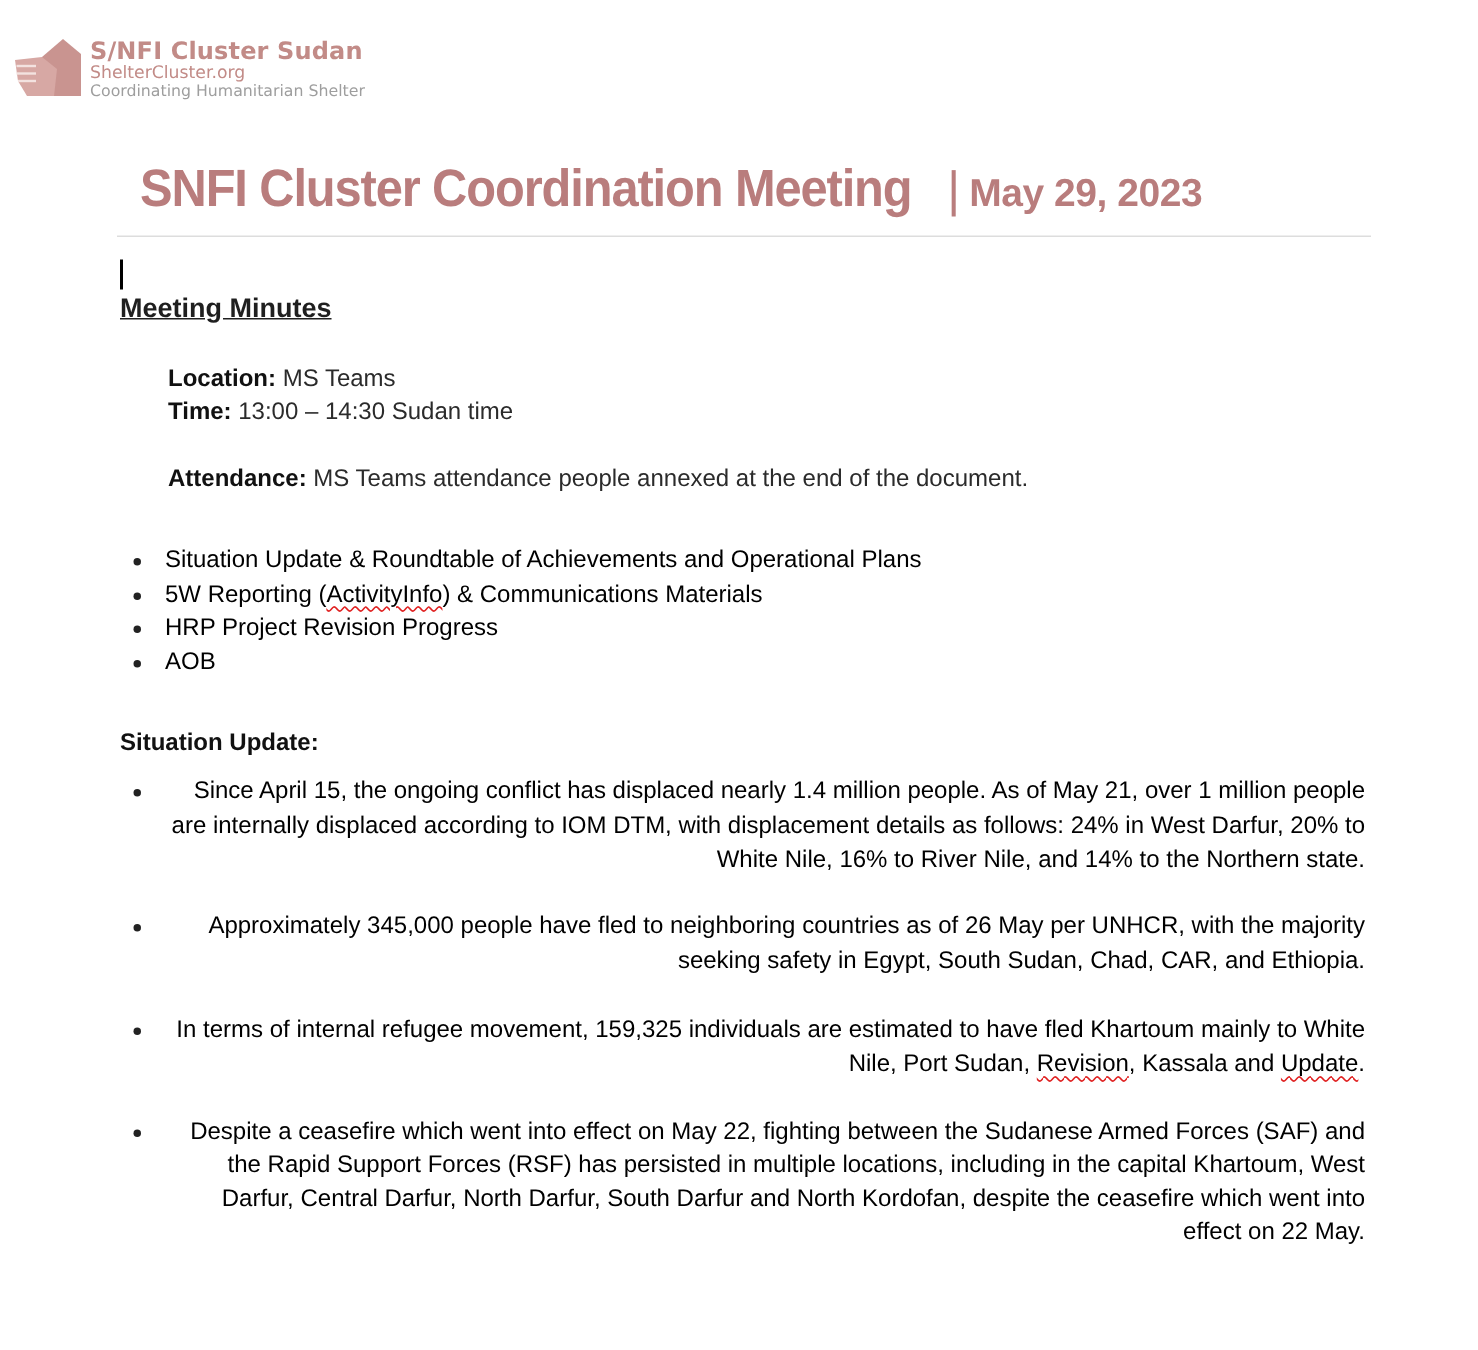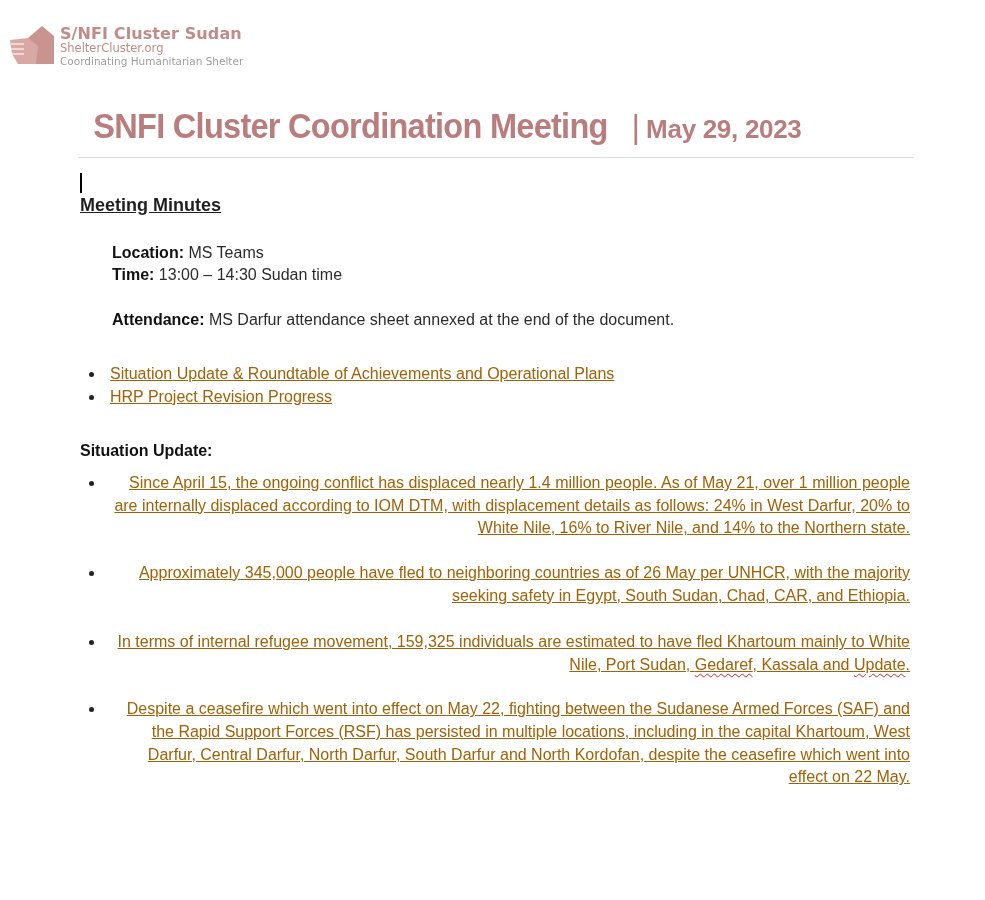--- a/index.html
+++ b/index.html
@@ -128,23 +128,22 @@
       color: #111;
     }
     ul.agenda {
       list-style: none;
       margin: 0;
       padding: 0;
     }
     ul.agenda li, ul.situation li {
       position: relative;
       padding-left: 30px;
-      color: #a16207;
-      font-size: 16px;
-      text-decoration: underline;
+      color: #000000;
+      font-size: 16px;
     }
     ul.agenda li {
       line-height: 22.6px;
     }
     ul.agenda li::before, ul.situation li::before {
       content: "";
       position: absolute;
       left: 9px;
       top: 9px;
       width: 5px;
@@ -196,31 +195,33 @@
 <div class="cursor"></div>
 
 <div class="content">
   <p class="h-minutes">Meeting Minutes</p>
 
   <div style="height:25px"></div>
   <p class="line"><b>Location:</b><span> MS Teams</span></p>
   <p class="line"><b>Time:</b><span> 13:00 – 14:30 Sudan time</span></p>
 
   <div style="height:23px"></div>
-  <p class="line"><b>Attendance:</b><span> MS Darfur attendance sheet annexed at the end of the document.</span></p>
+  <p class="line"><b>Attendance:</b><span> MS Teams attendance people annexed at the end of the document.</span></p>
 
   <div style="height:23px"></div>
   <div style="height:9px"></div>
   <ul class="agenda">
     <li>Situation Update &amp; Roundtable of Achievements and Operational Plans</li>
+    <li><span>5W Reporting (</span><span class="spell">ActivityInfo</span><span>) &amp; Communications Materials</span></li>
     <li>HRP Project Revision Progress</li>
+    <li>AOB</li>
   </ul>
 
   <div style="height:32px"></div>
   <p class="section-label">Situation Update:</p>
   <div style="height:10px"></div>
   <ul class="situation">
     <li>Since April 15, the ongoing conflict has displaced nearly 1.4 million people. As of May 21, over 1 million people are internally displaced according to IOM DTM, with displacement details as follows: 24% in West Darfur, 20% to White Nile, 16% to River Nile, and 14% to the Northern state.</li>
     <li style="margin-bottom:24px">Approximately 345,000 people have fled to neighboring countries as of 26 May per UNHCR, with the majority seeking safety in Egypt, South Sudan, Chad, CAR, and Ethiopia.</li>
-    <li><span>In terms of internal refugee movement, 159,325 individuals are estimated to have fled Khartoum mainly to White Nile, Port Sudan, </span><span class="spell">Gedaref</span><span>, Kassala and </span><span class="spell">Update</span><span>.</span></li>
+    <li><span>In terms of internal refugee movement, 159,325 individuals are estimated to have fled Khartoum mainly to White Nile, Port Sudan, </span><span class="spell">Revision</span><span>, Kassala and </span><span class="spell">Update</span><span>.</span></li>
     <li>Despite a ceasefire which went into effect on May 22, fighting between the Sudanese Armed Forces (SAF) and the Rapid Support Forces (RSF) has persisted in multiple locations, including in the capital Khartoum, West Darfur, Central Darfur, North Darfur, South Darfur and North Kordofan, despite the ceasefire which went into effect on 22 May.</li>
   </ul>
 </div>
 
 </body></html>

